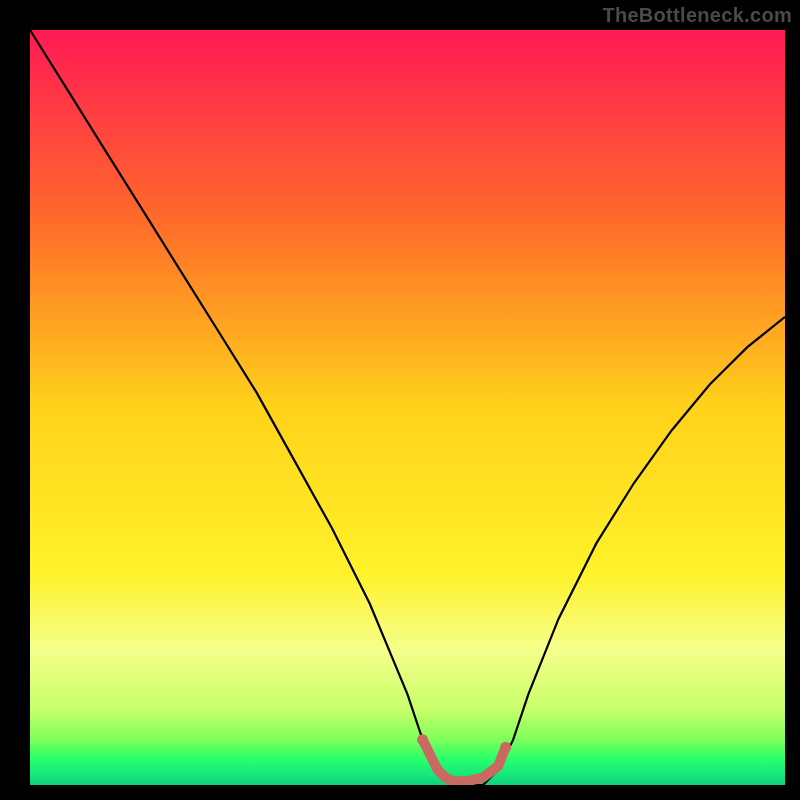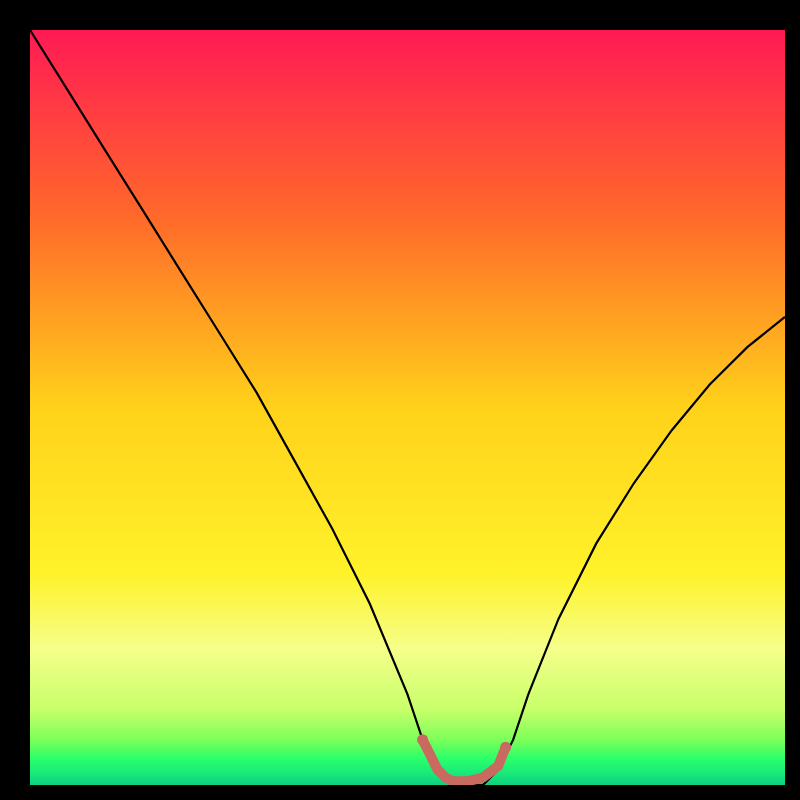--- a/index.html
+++ b/index.html
@@ -44,20 +44,21 @@
     position: absolute;
     left: 0; top: 0;
     width: 100%;
     height: 100%;
   }
 </style>
 </head>
 <body>
 
 <div class="frame">
+  <div class="watermark">TheBottleneck.com</div>
 
   <div class="plot-area">
     <svg class="gradient" viewBox="0 0 755 755" preserveAspectRatio="none">
       <defs>
         <linearGradient id="bg" x1="0" y1="0" x2="0" y2="1">
             <stop offset="0%" stop-color="#ff1a54"></stop>
             <stop offset="25%" stop-color="#ff6a2a"></stop>
             <stop offset="50%" stop-color="#ffd21a"></stop>
             <stop offset="72%" stop-color="#fff22a"></stop>
             <stop offset="82%" stop-color="#f5ff8a"></stop>

